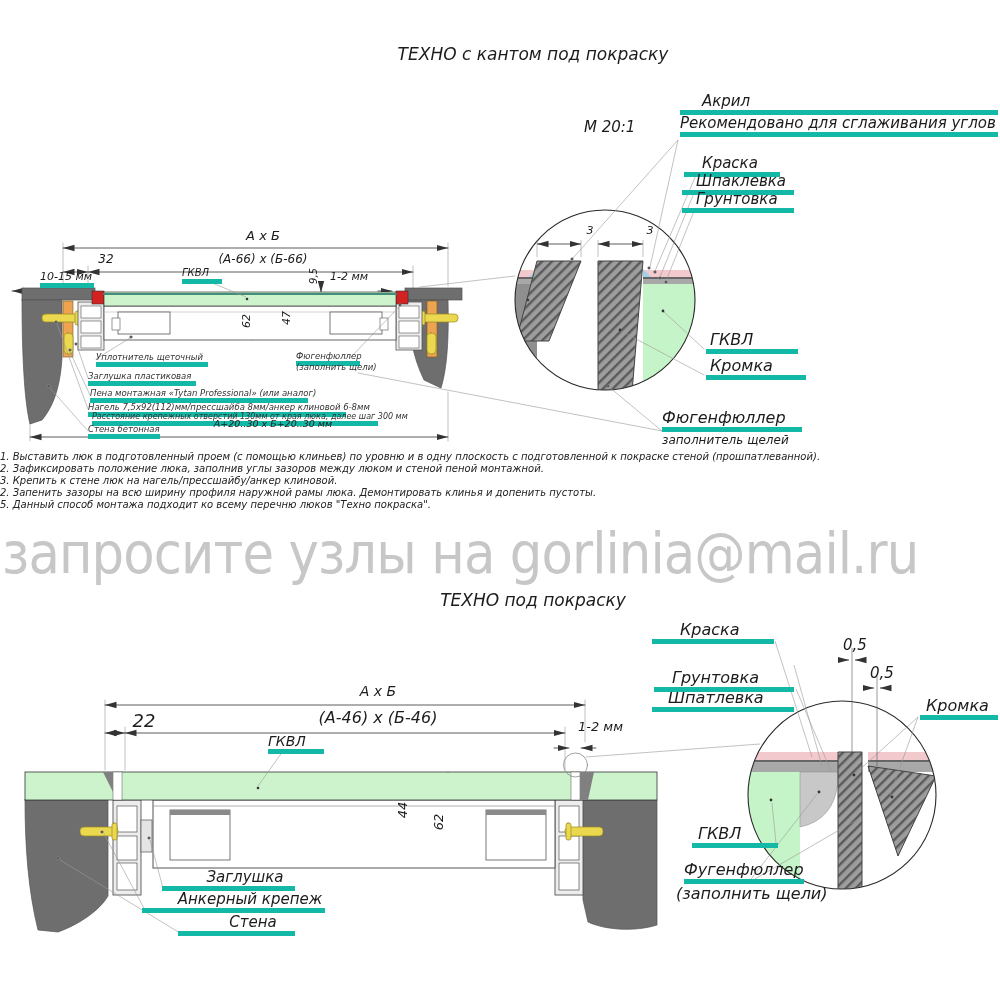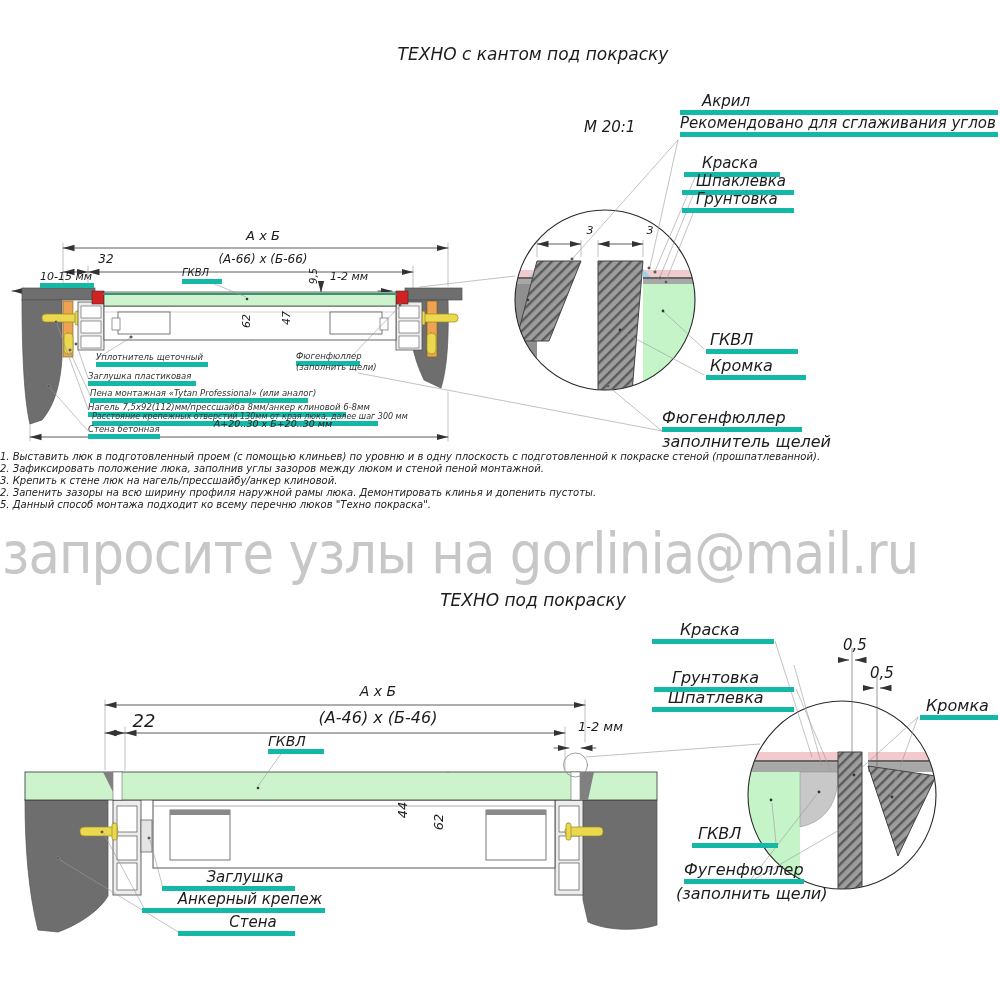--- a/index.html
+++ b/index.html
@@ -318,21 +318,21 @@
 
   <div class="t" style="left:584px;top:120px;font-size:15px;">М 20:1</div>
   <div class="t ul" style="left:680px;top:94px;width:318px;font-size:15px;text-indent:22px;">Акрил</div>
   <div class="t ul" style="left:680px;top:116px;width:318px;font-size:15px;">Рекомендовано для сглаживания углов</div>
   <div class="t ul" style="left:684px;top:156px;width:96px;font-size:15px;text-indent:18px;">Краска</div>
   <div class="t ul" style="left:682px;top:174px;width:112px;font-size:15px;text-indent:14px;">Шпаклевка</div>
   <div class="t ul" style="left:682px;top:192px;width:112px;font-size:15px;text-indent:14px;">Грунтовка</div>
   <div class="t ul" style="left:706px;top:332px;width:92px;font-size:16px;text-indent:4px;">ГКВЛ</div>
   <div class="t ul" style="left:706px;top:358px;width:100px;font-size:16px;text-indent:4px;">Кромка</div>
   <div class="t ul" style="left:662px;top:410px;width:140px;font-size:16px;">Фюгенфюллер</div>
-  <div class="t" style="left:662px;top:434px;font-size:16px;">заполнитель щелей</div>
+  <div class="t" style="left:662px;top:434px;font-size:12px;">заполнитель щелей</div>
   <div class="t ctr" style="left:545px;top:225px;width:24px;font-size:11px;">3</div>
   <div class="t ctr" style="left:605px;top:225px;width:24px;font-size:11px;">3</div>
 
   <div class="t ctr" style="left:150px;top:229px;width:160px;font-size:13px;">А х Б</div>
   <div class="t ctr" style="left:150px;top:253px;width:160px;font-size:12px;">(А-66) х (Б-66)</div>
   <div class="t ctr" style="left:58px;top:253px;width:30px;font-size:12px;">32</div>
   <div class="t ul" style="left:8px;top:271px;font-size:11px;width:54px;margin-left:32px;">10-15 мм</div>
   <div class="t ul" style="left:182px;top:268px;font-size:10px;width:40px;">ГКВЛ</div>
   <div class="t rot" style="left:314px;top:276px;font-size:10px;">9,5</div>
   <div class="t" style="left:330px;top:271px;font-size:11px;">1-2 мм</div>

